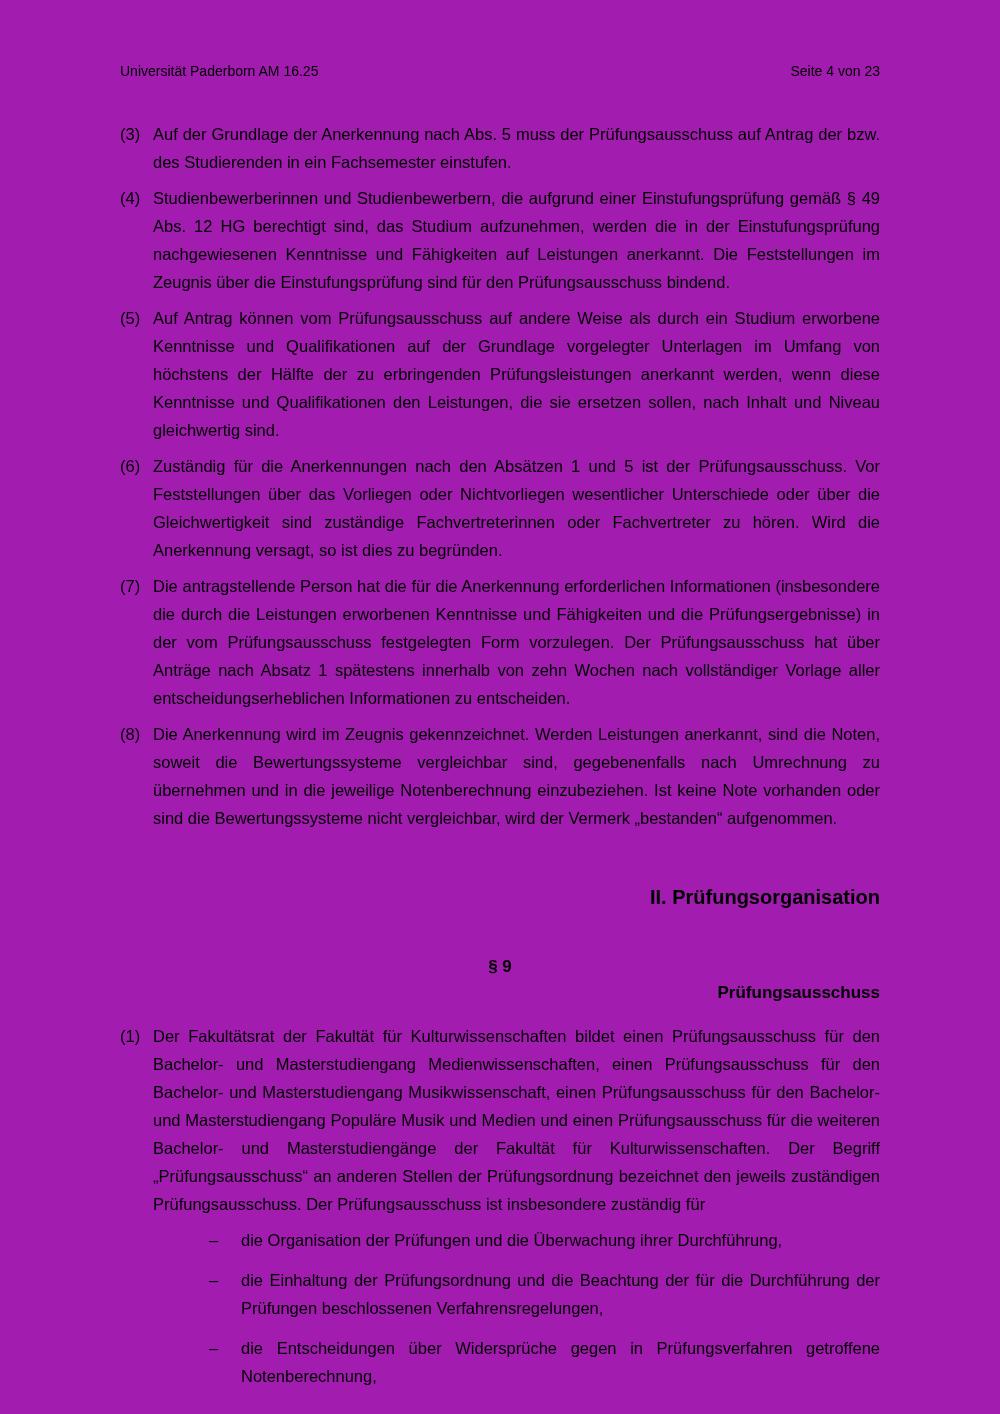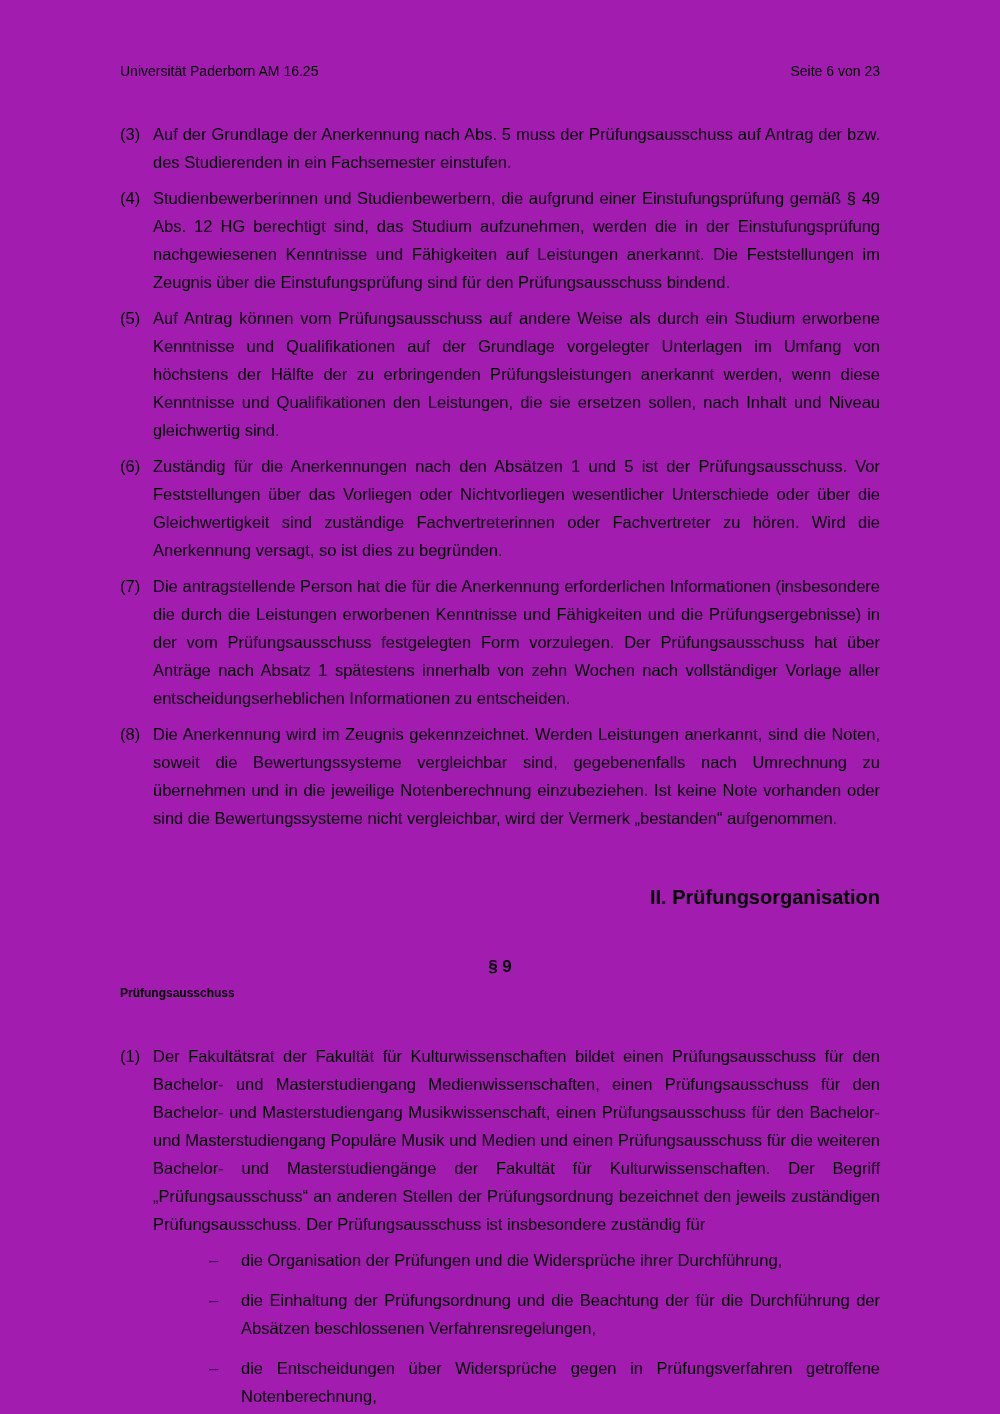--- a/index.html
+++ b/index.html
@@ -46,25 +46,25 @@
     margin-top: 52px;
     margin-bottom: 44px;
   }
   .para-mark {
     text-align: center;
     font-weight: bold;
     font-size: 17px;
     line-height: 26px;
   }
   .para-title {
-    text-align: left;
+    text-align: right;
     font-weight: bold;
-    font-size: 12px;
+    font-size: 17px;
     line-height: 26px;
-    margin-bottom: 36px;
+    margin-bottom: 16px;
   }
   .dash-para {
     display: flex;
     margin-left: 89px;
     margin-bottom: 12px;
   }
   .dash-marker {
     width: 32px;
     flex-shrink: 0;
   }
@@ -73,21 +73,21 @@
     text-align: justify;
   }
 </style>
 </head>
 <body>
 
 <div class="page">
 
   <div class="header">
     <span>Universität Paderborn AM 16.25</span>
-    <span>Seite 6 von 23</span>
+    <span>Seite 4 von 23</span>
   </div>
 
   <div>
 
       <div class="num-para">
         <span class="num">(3)</span>
         <span class="para-text">Auf der Grundlage der Anerkennung nach Abs. 5 muss der Prüfungsausschuss auf Antrag der bzw. des Studierenden in ein Fachsemester einstufen.</span>
       </div>
 
       <div class="num-para">
@@ -126,26 +126,26 @@
       <div class="num-para">
         <span class="num">(1)</span>
         <span class="para-text">Der Fakultätsrat der Fakultät für Kulturwissenschaften bildet einen Prüfungsausschuss für den Bachelor- und Masterstudiengang Medienwissenschaften, einen Prüfungsausschuss für den Bachelor- und Masterstudiengang Musikwissenschaft, einen Prüfungsausschuss für den Bachelor- und Masterstudiengang Populäre Musik und Medien und einen Prüfungsausschuss für die weiteren Bachelor- und Masterstudiengänge der Fakultät für Kulturwissenschaften. Der Begriff „Prüfungsausschuss“ an anderen Stellen der Prüfungsordnung bezeichnet den jeweils zuständigen Prüfungsausschuss. Der Prüfungsausschuss ist insbesondere zuständig für</span>
       </div>
     </div>
 
   <div>
 
       <div class="dash-para">
         <span class="dash-marker">–</span>
-        <span class="dash-text">die Organisation der Prüfungen und die Widersprüche ihrer Durchführung,</span>
+        <span class="dash-text">die Organisation der Prüfungen und die Überwachung ihrer Durchführung,</span>
       </div>
 
       <div class="dash-para">
         <span class="dash-marker">–</span>
-        <span class="dash-text">die Einhaltung der Prüfungsordnung und die Beachtung der für die Durchführung der Absätzen beschlossenen Verfahrensregelungen,</span>
+        <span class="dash-text">die Einhaltung der Prüfungsordnung und die Beachtung der für die Durchführung der Prüfungen beschlossenen Verfahrensregelungen,</span>
       </div>
 
       <div class="dash-para">
         <span class="dash-marker">–</span>
         <span class="dash-text">die Entscheidungen über Widersprüche gegen in Prüfungsverfahren getroffene Notenberechnung,</span>
       </div>
     </div>
 
 </div>
 

